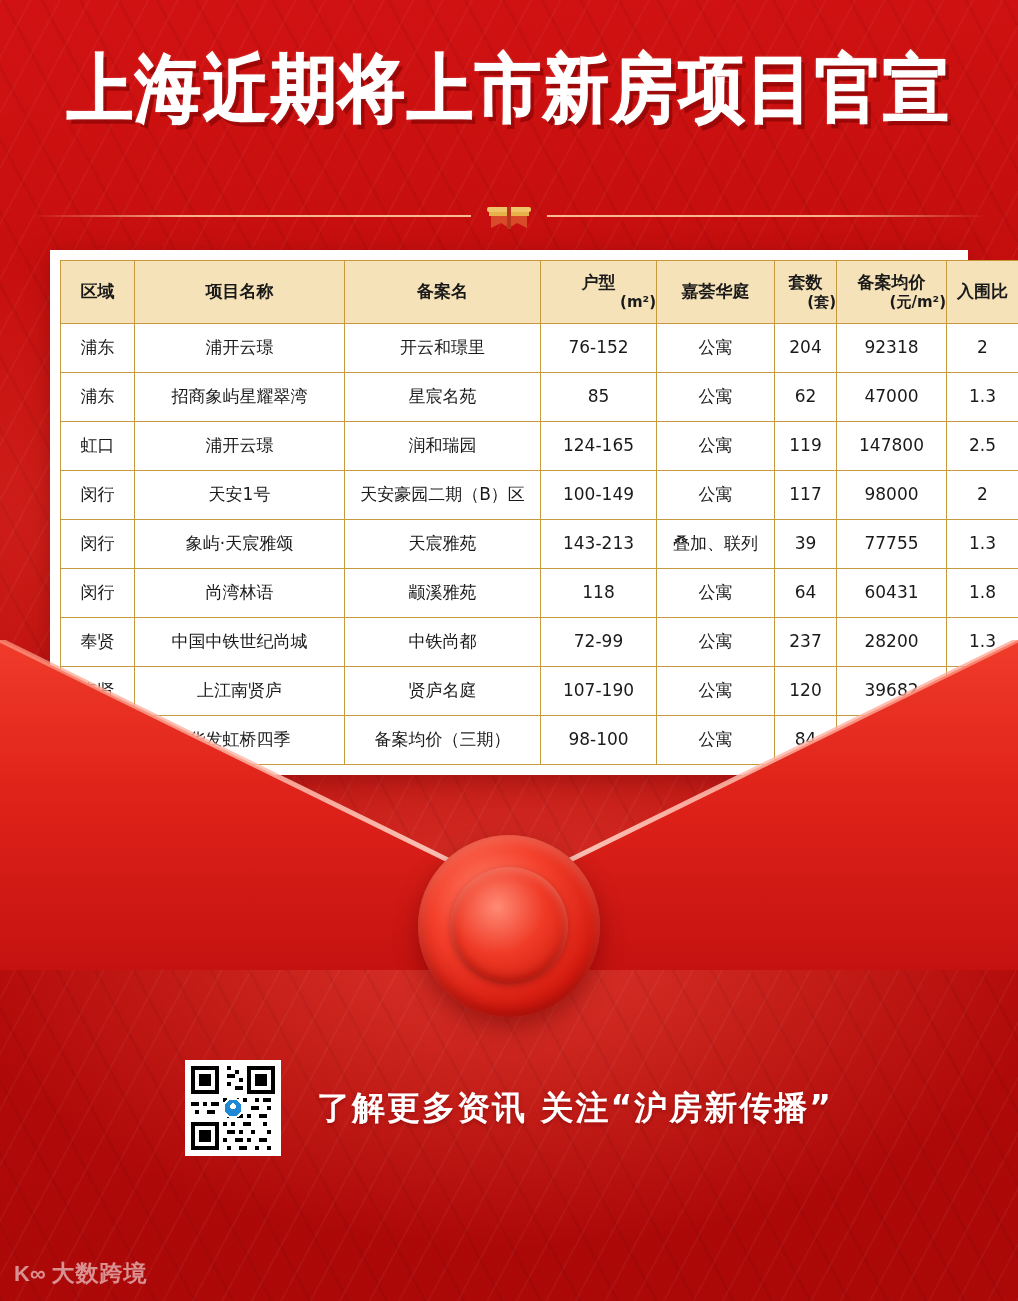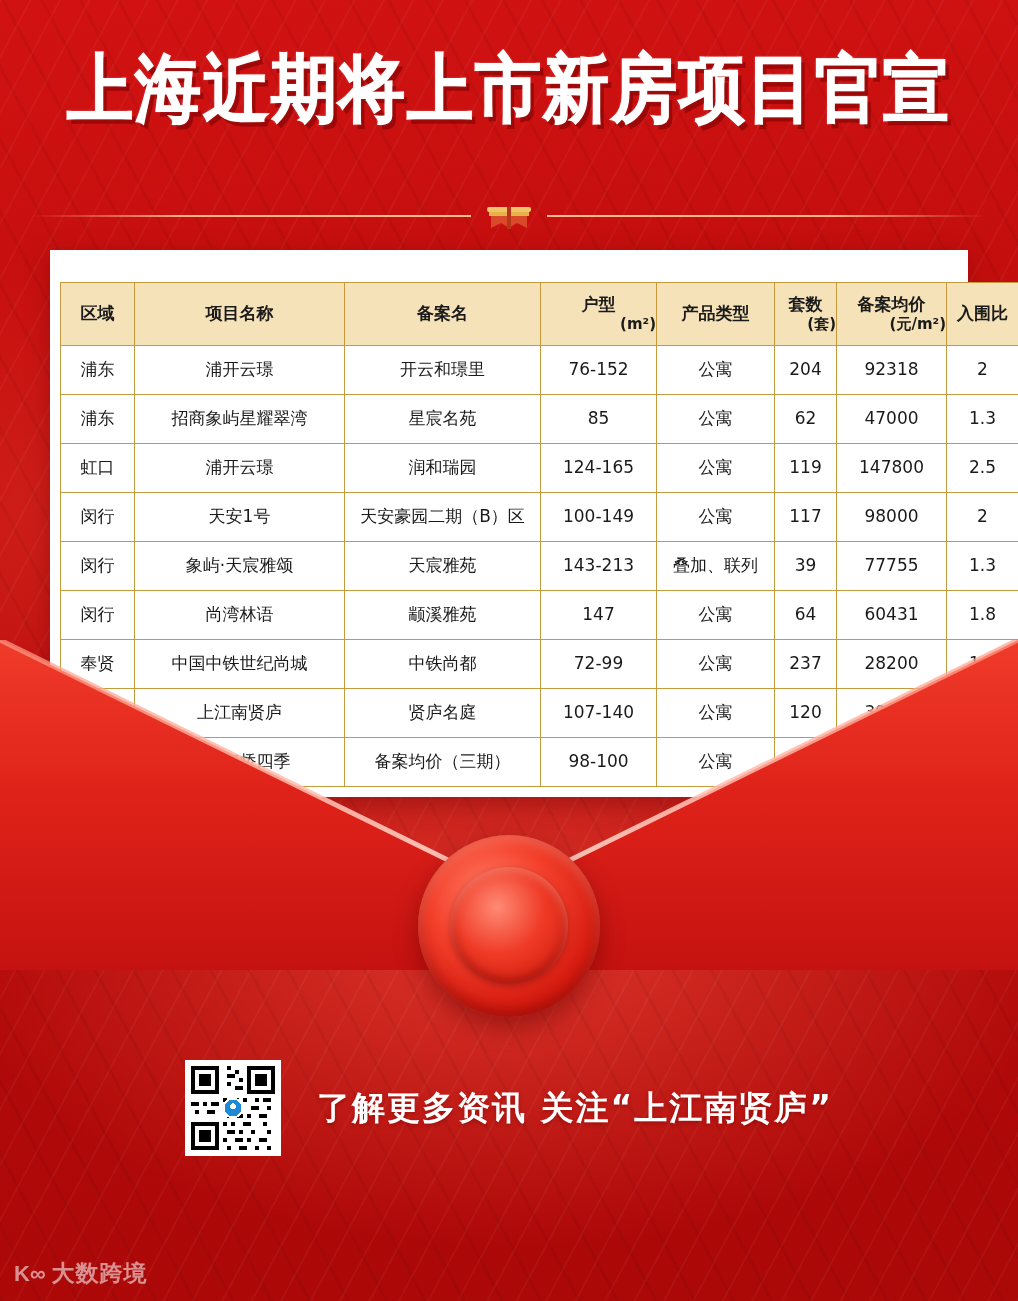--- a/index.html
+++ b/index.html
@@ -97,21 +97,20 @@
     box-shadow: 0 6px 22px rgba(90,0,0,0.35);
     padding: 10px;
     box-sizing: border-box;
     z-index: 6;
   }
   table.data {
     width: 100%;
     border-collapse: collapse;
     table-layout: fixed;
     background: #fff;
-    margin-top: 22px;
   }
   table.data th, table.data td {
     border: 1px solid #c59a3c;
     text-align: center;
     vertical-align: middle;
     color: #1a1a1a;
     font-size: 17px;
     font-family: "DejaVu Sans", "Liberation Sans", sans-serif;
     padding: 0;
     height: 48px;
@@ -304,21 +303,21 @@
             <span>项目名称</span>
           </th>
           <th>
             <span>备案名</span>
           </th>
           <th>
             <span>户型</span>
             <span class="sub">(m²)</span>
           </th>
           <th>
-            <span>产品类型</span>
+            <span>嘉荟华庭</span>
           </th>
           <th>
             <span>套数</span>
             <span class="sub">(套)</span>
           </th>
           <th>
             <span>备案均价</span>
             <span class="sub">(元/m²)</span>
           </th>
           <th>
@@ -374,41 +373,41 @@
           <td>143-213</td>
           <td>叠加、联列</td>
           <td>39</td>
           <td>77755</td>
           <td>1.3</td>
         </tr>
         <tr>
           <td class="area">闵行</td>
           <td>尚湾林语</td>
           <td>颛溪雅苑</td>
-          <td>147</td>
+          <td>118</td>
           <td>公寓</td>
           <td>64</td>
           <td>60431</td>
           <td>1.8</td>
         </tr>
         <tr>
           <td class="area">奉贤</td>
           <td>中国中铁世纪尚城</td>
           <td>中铁尚都</td>
           <td>72-99</td>
           <td>公寓</td>
           <td>237</td>
           <td>28200</td>
           <td>1.3</td>
         </tr>
         <tr>
           <td class="area">奉贤</td>
           <td>上江南贤庐</td>
           <td>贤庐名庭</td>
-          <td>107-140</td>
+          <td>107-190</td>
           <td>公寓</td>
           <td>120</td>
           <td>39682</td>
           <td>1.8</td>
         </tr>
         <tr>
           <td class="area">青浦</td>
           <td>华发虹桥四季</td>
           <td>备案均价（三期）</td>
           <td>98-100</td>
@@ -482,21 +481,21 @@
           <rect x="9" y="20" width="1" height="1"></rect>
             <rect x="12" y="20" width="2" height="1"></rect>
           <rect x="16" y="20" width="1" height="1"></rect>
             <rect x="19" y="20" width="1" height="1"></rect>
         </g>
         <circle cx="10.5" cy="10.5" r="2.6" fill="#ffffff"></circle>
         <circle cx="10.5" cy="10.5" r="2.1" fill="#1e8ad6"></circle>
         <circle cx="10.5" cy="10.1" r="0.75" fill="#ffffff"></circle>
       </svg>
     </div>
-    <div class="cta-text">了解更多资讯 关注“上江南贤庐”</div>
+    <div class="cta-text">了解更多资讯 关注“沪房新传播”</div>
   </div>
 
   <div class="watermark">
     <span class="wm-mark">K∞</span>
     <span class="wm-text">大数跨境</span>
   </div>
 
 </div>
 
 </body></html>

